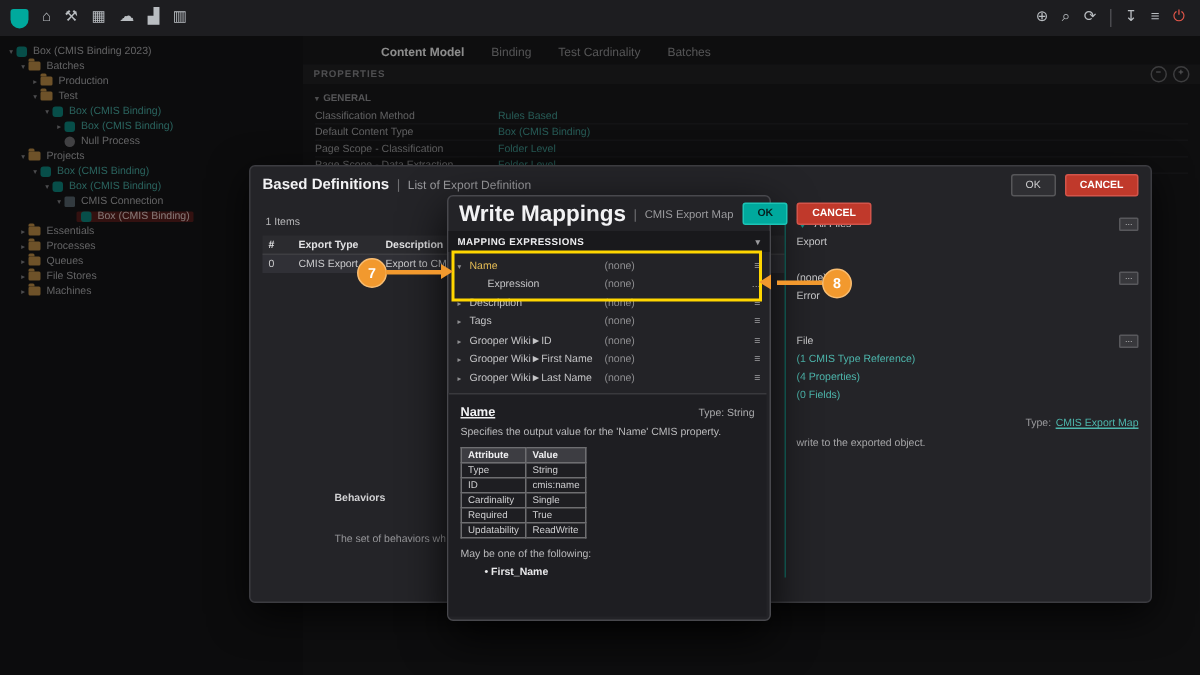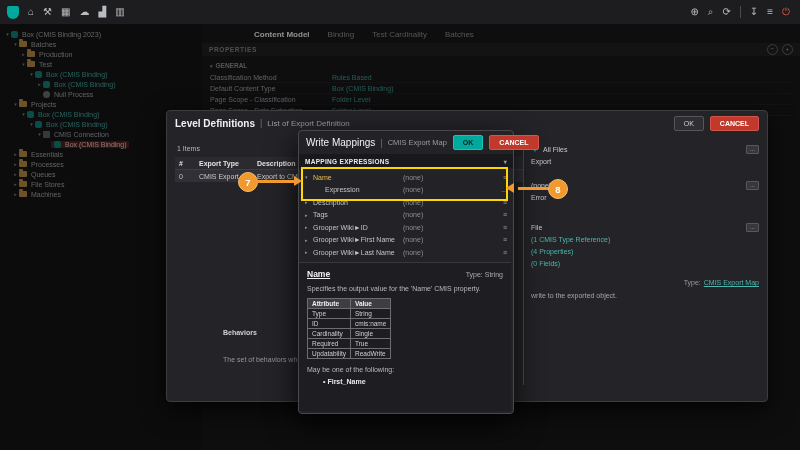--- a/index.html
+++ b/index.html
@@ -82,21 +82,21 @@
   .d1-rhelp-link .tl{color:#9b9b9e;margin-right:3px;}
   .d1-rhelp-link .lk{color:#4db6ac;text-decoration:underline;}
   .d1-rhelp-note{margin-top:6px;font-size:7px;color:#a6a6a8;}
   .d1-help{position:absolute;left:56px;top:218px;width:120px;}
   .d1-help .ht{font-size:7px;font-weight:bold;color:#d2d2d4;white-space:nowrap;}
   .d1-help .hx{margin-top:20px;font-size:7px;color:#97979a;white-space:nowrap;overflow:hidden;width:74px;}
   
   .d2{position:absolute;left:298px;top:130px;width:214px;height:282px;background:#232327;
       border:1px solid #48484d;border-radius:4px;box-shadow:0 10px 30px rgba(0,0,0,.85);z-index:4;}
   .d2-titlebar{display:flex;align-items:center;height:23px;padding:0 7px;}
-  .d2-title{font-size:10px;font-weight:normal;color:#f2f2f4;white-space:nowrap;}
+  .d2-title{font-size:15px;font-weight:bold;color:#f2f2f4;white-space:nowrap;}
   .d2-sub{font-size:7.5px;color:#9b9b9e;white-space:nowrap;}
   .d2-sec{height:14px;background:#19191c;display:flex;align-items:center;padding:0 6px;
           font-size:6.5px;font-weight:bold;color:#ececee;letter-spacing:.3px;}
   .d2-sec .chev{margin-left:auto;font-size:6px;color:#9b9b9e;}
   .mrows{padding-top:3px;}
   .mrow{display:flex;align-items:center;height:12.5px;padding:0 6px;font-size:7px;color:#c4c4c6;}
   .mrow .chev{flex:0 0 8px;font-size:5px;color:#8f8f92;}
   .mrow .lbl{width:90px;white-space:nowrap;}
   .mrow .val{flex:1;color:#8f8f92;}
   .mrow .mi{font-size:7px;color:#a0a0a3;}
@@ -275,21 +275,21 @@
           <span class="pl">Page Scope - Data Extraction</span>
           <span class="pv">Folder Level</span>
         </div>
     </div>
   </div>
 
   <div class="overlay"></div>
 
   <div class="d1">
     <div class="d-titlebar">
-      <span class="d-title">Level Definitions</span>
+      <span class="d-title">Based Definitions</span>
       <span class="d-sep">|</span>
       <span class="d-sub">List of Export Definition</span>
       <span class="d-btns">
         <span class="btn btn-dark">OK</span>
         <span class="btn btn-cancel">CANCEL</span>
       </span>
     </div>
     <div class="d1-items">1 Items</div>
     <div class="d1-table">
       <div class="d1-th">

